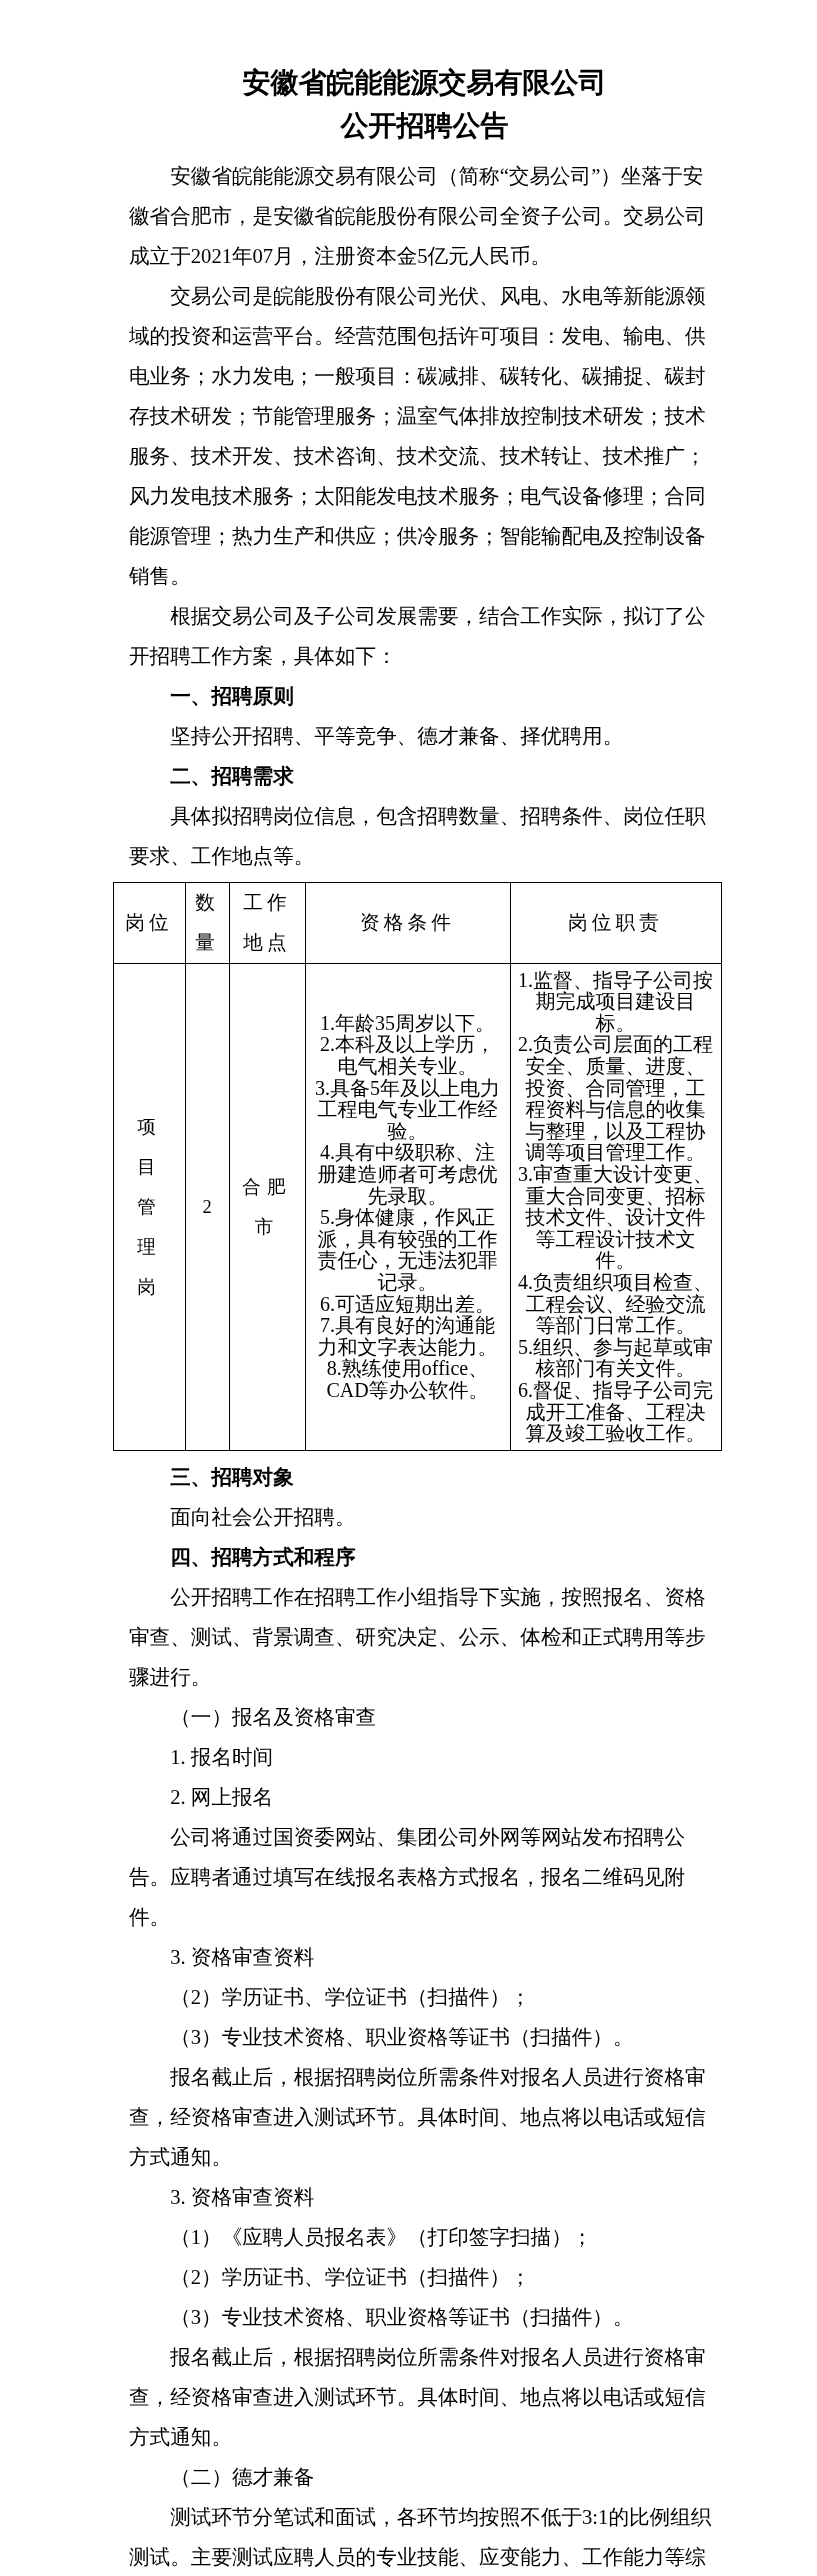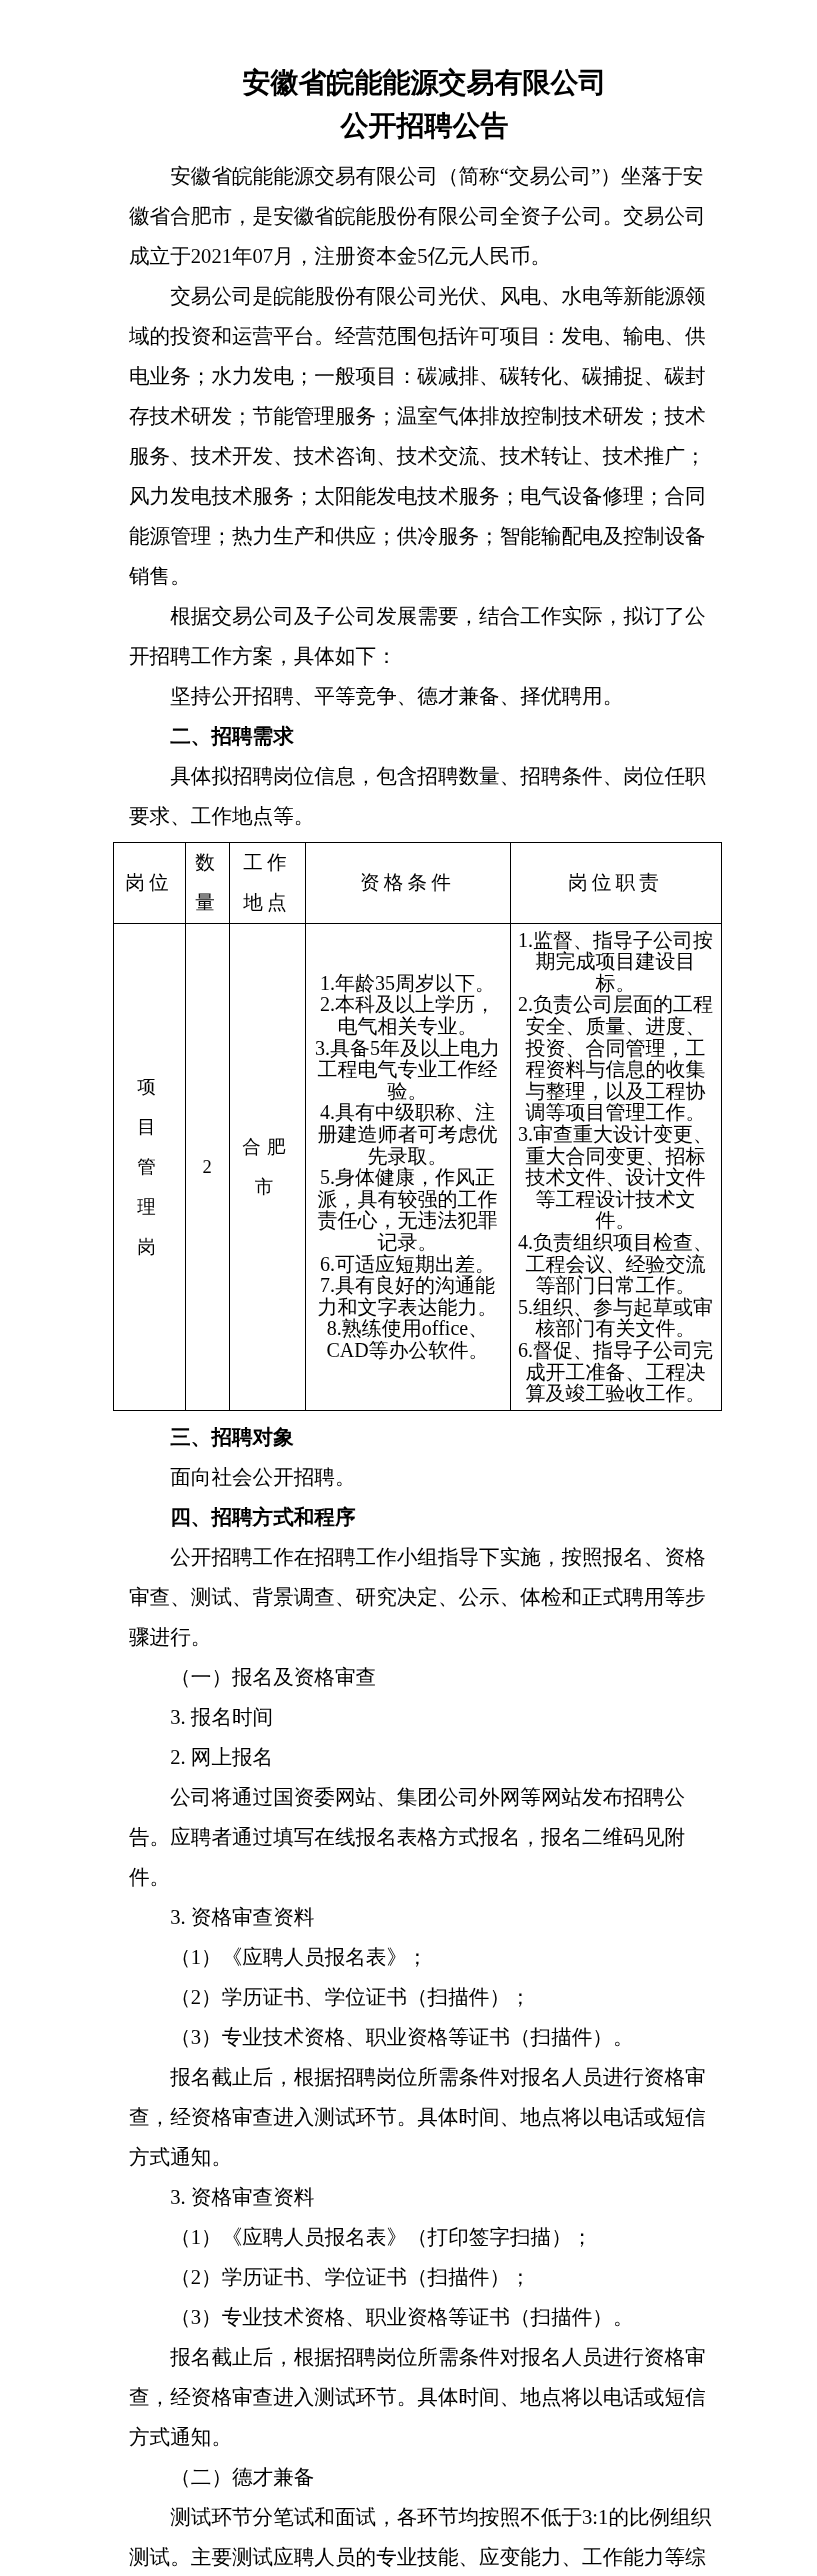--- a/index.html
+++ b/index.html
@@ -29,20 +29,21 @@
     <h1 class="doc-title">安徽省皖能能源交易有限公司</h1>
     <h1 class="doc-title">公开招聘公告</h1>
   </div>
 
   <div class="body-text">
 
     <p class="para">安徽省皖能能源交易有限公司（简称“交易公司”）坐落于安徽省合肥市，是安徽省皖能股份有限公司全资子公司。交易公司成立于2021年07月，注册资本金5亿元人民币。</p>
     <p class="para">交易公司是皖能股份有限公司光伏、风电、水电等新能源领域的投资和运营平台。经营范围包括许可项目：发电、输电、供电业务；水力发电；一般项目：碳减排、碳转化、碳捕捉、碳封存技术研发；节能管理服务；温室气体排放控制技术研发；技术服务、技术开发、技术咨询、技术交流、技术转让、技术推广；风力发电技术服务；太阳能发电技术服务；电气设备修理；合同能源管理；热力生产和供应；供冷服务；智能输配电及控制设备销售。</p>
     <p class="para">根据交易公司及子公司发展需要，结合工作实际，拟订了公开招聘工作方案，具体如下：</p>
 
+    <h2 class="sec">一、招聘原则</h2>
     <p class="para">坚持公开招聘、平等竞争、德才兼备、择优聘用。</p>
 
     <h2 class="sec">二、招聘需求</h2>
     <p class="para">具体拟招聘岗位信息，包含招聘数量、招聘条件、岗位任职要求、工作地点等。</p>
 
     <table class="jobs">
       <colgroup>
         <col class="col-post">
           <col class="col-num">
           <col class="col-loc">
@@ -79,25 +80,24 @@
     </tbody>
       </table>
 
     <h2 class="sec">三、招聘对象</h2>
     <p class="para">面向社会公开招聘。</p>
 
     <h2 class="sec">四、招聘方式和程序</h2>
     <p class="para">公开招聘工作在招聘工作小组指导下实施，按照报名、资格审查、测试、背景调查、研究决定、公示、体检和正式聘用等步骤进行。</p>
 
     <p class="para">（一）报名及资格审查</p>
-    <p class="para">3. 报名时间</p>
+    <p class="para">1. 报名时间</p>
     <p class="para">2. 网上报名</p>
     <p class="para">公司将通过国资委网站、集团公司外网等网站发布招聘公告。应聘者通过填写在线报名表格方式报名，报名二维码见附件。</p>
     <p class="para">3. 资格审查资料</p>
-    <p class="para">（1）《应聘人员报名表》；</p>
     <p class="para">（2）学历证书、学位证书（扫描件）；</p>
     <p class="para">（3）专业技术资格、职业资格等证书（扫描件）。</p>
     <p class="para">报名截止后，根据招聘岗位所需条件对报名人员进行资格审查，经资格审查进入测试环节。具体时间、地点将以电话或短信方式通知。</p>
     <p class="para">3. 资格审查资料</p>
     <p class="para">（1）《应聘人员报名表》（打印签字扫描）；</p>
     <p class="para">（2）学历证书、学位证书（扫描件）；</p>
     <p class="para">（3）专业技术资格、职业资格等证书（扫描件）。</p>
     <p class="para">报名截止后，根据招聘岗位所需条件对报名人员进行资格审查，经资格审查进入测试环节。具体时间、地点将以电话或短信方式通知。</p>
 
     <p class="para">（二）德才兼备</p>

